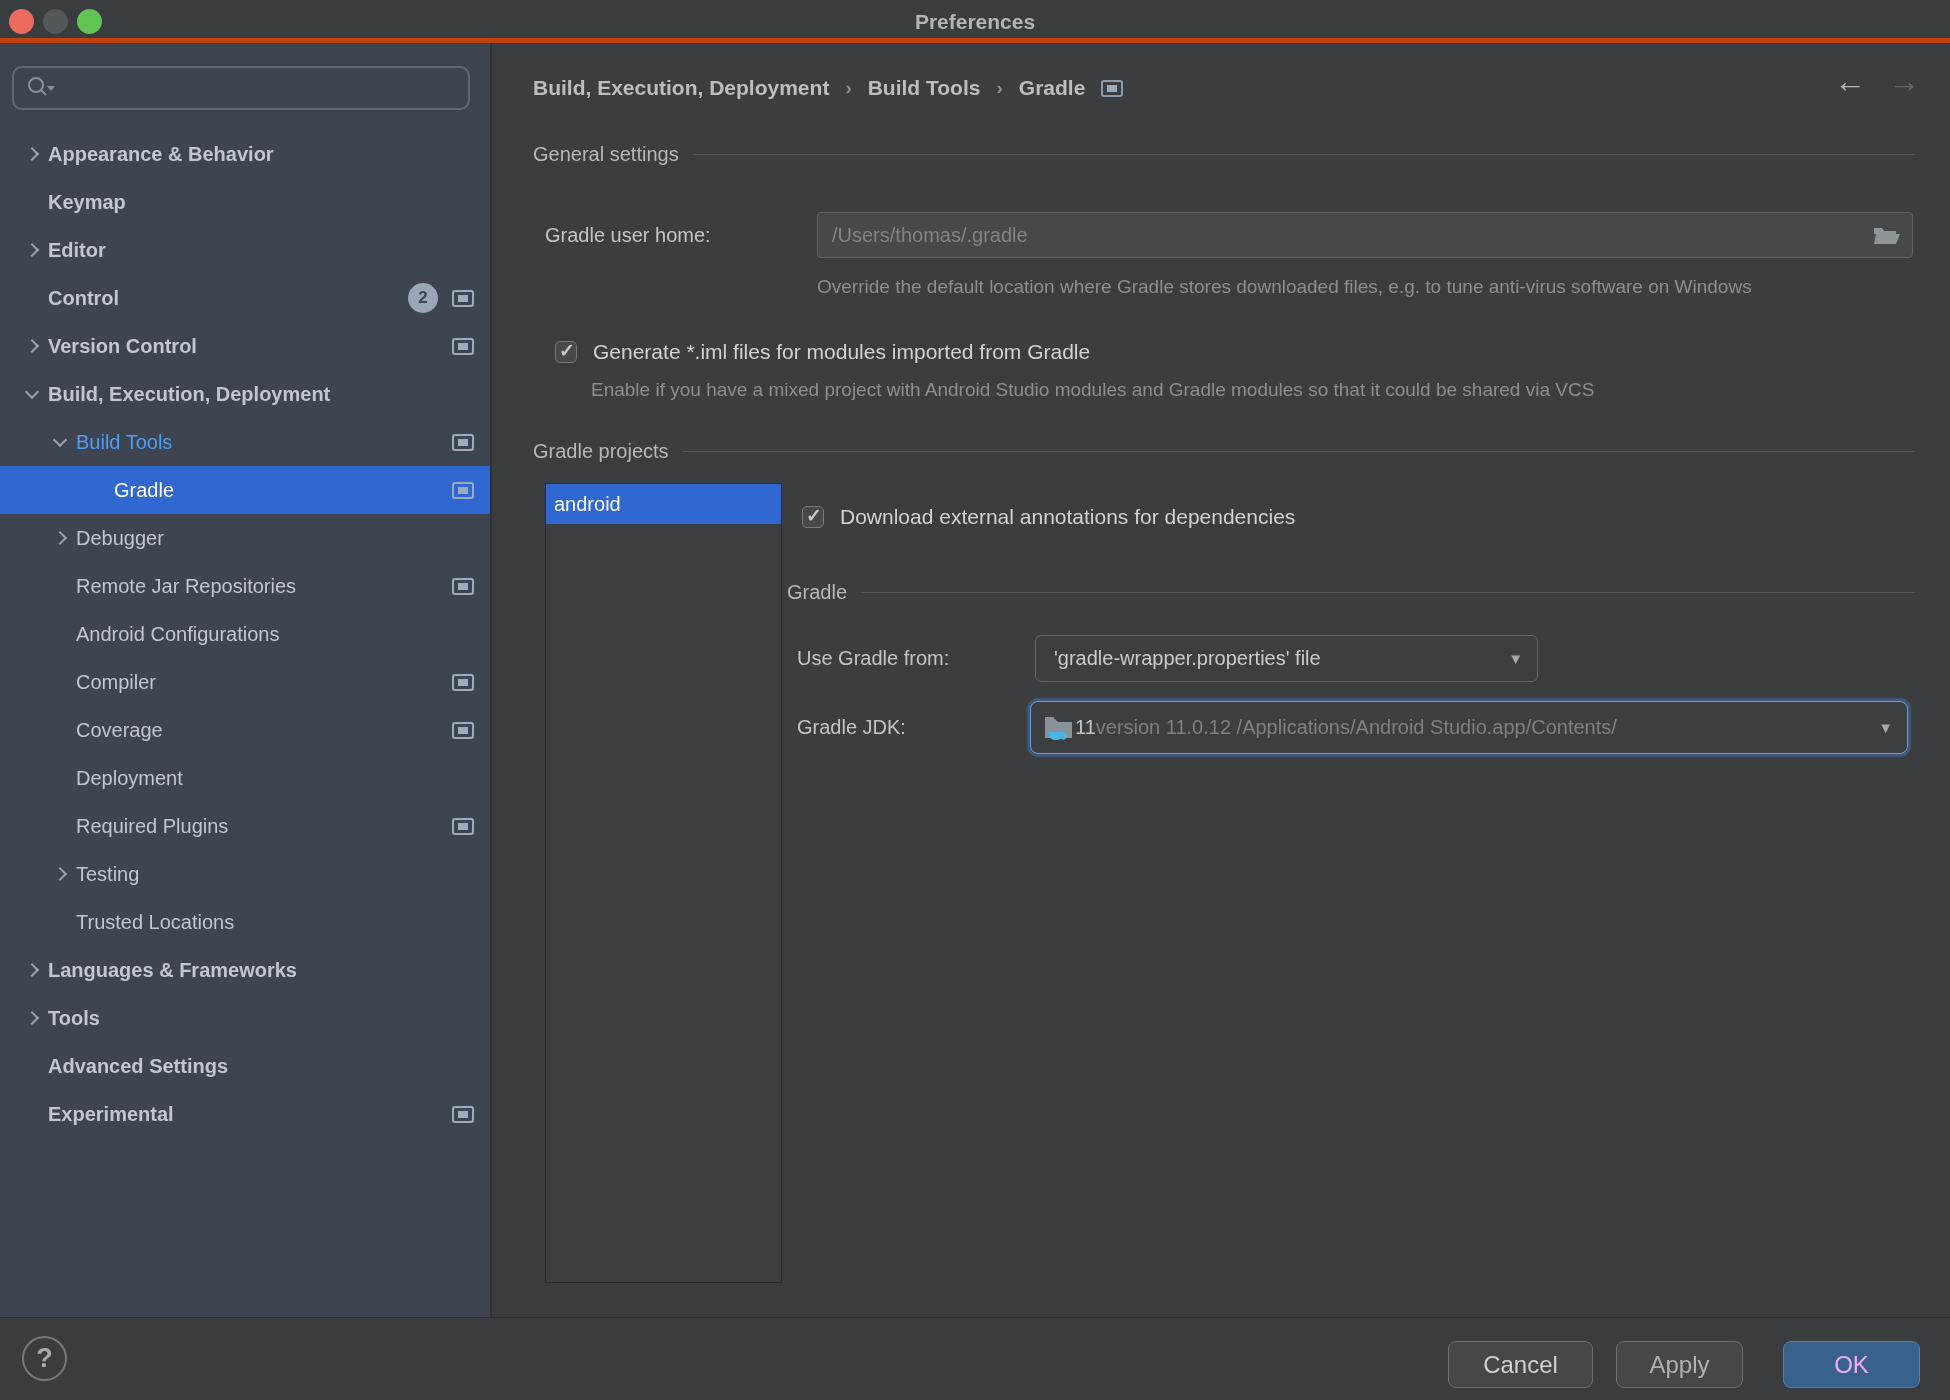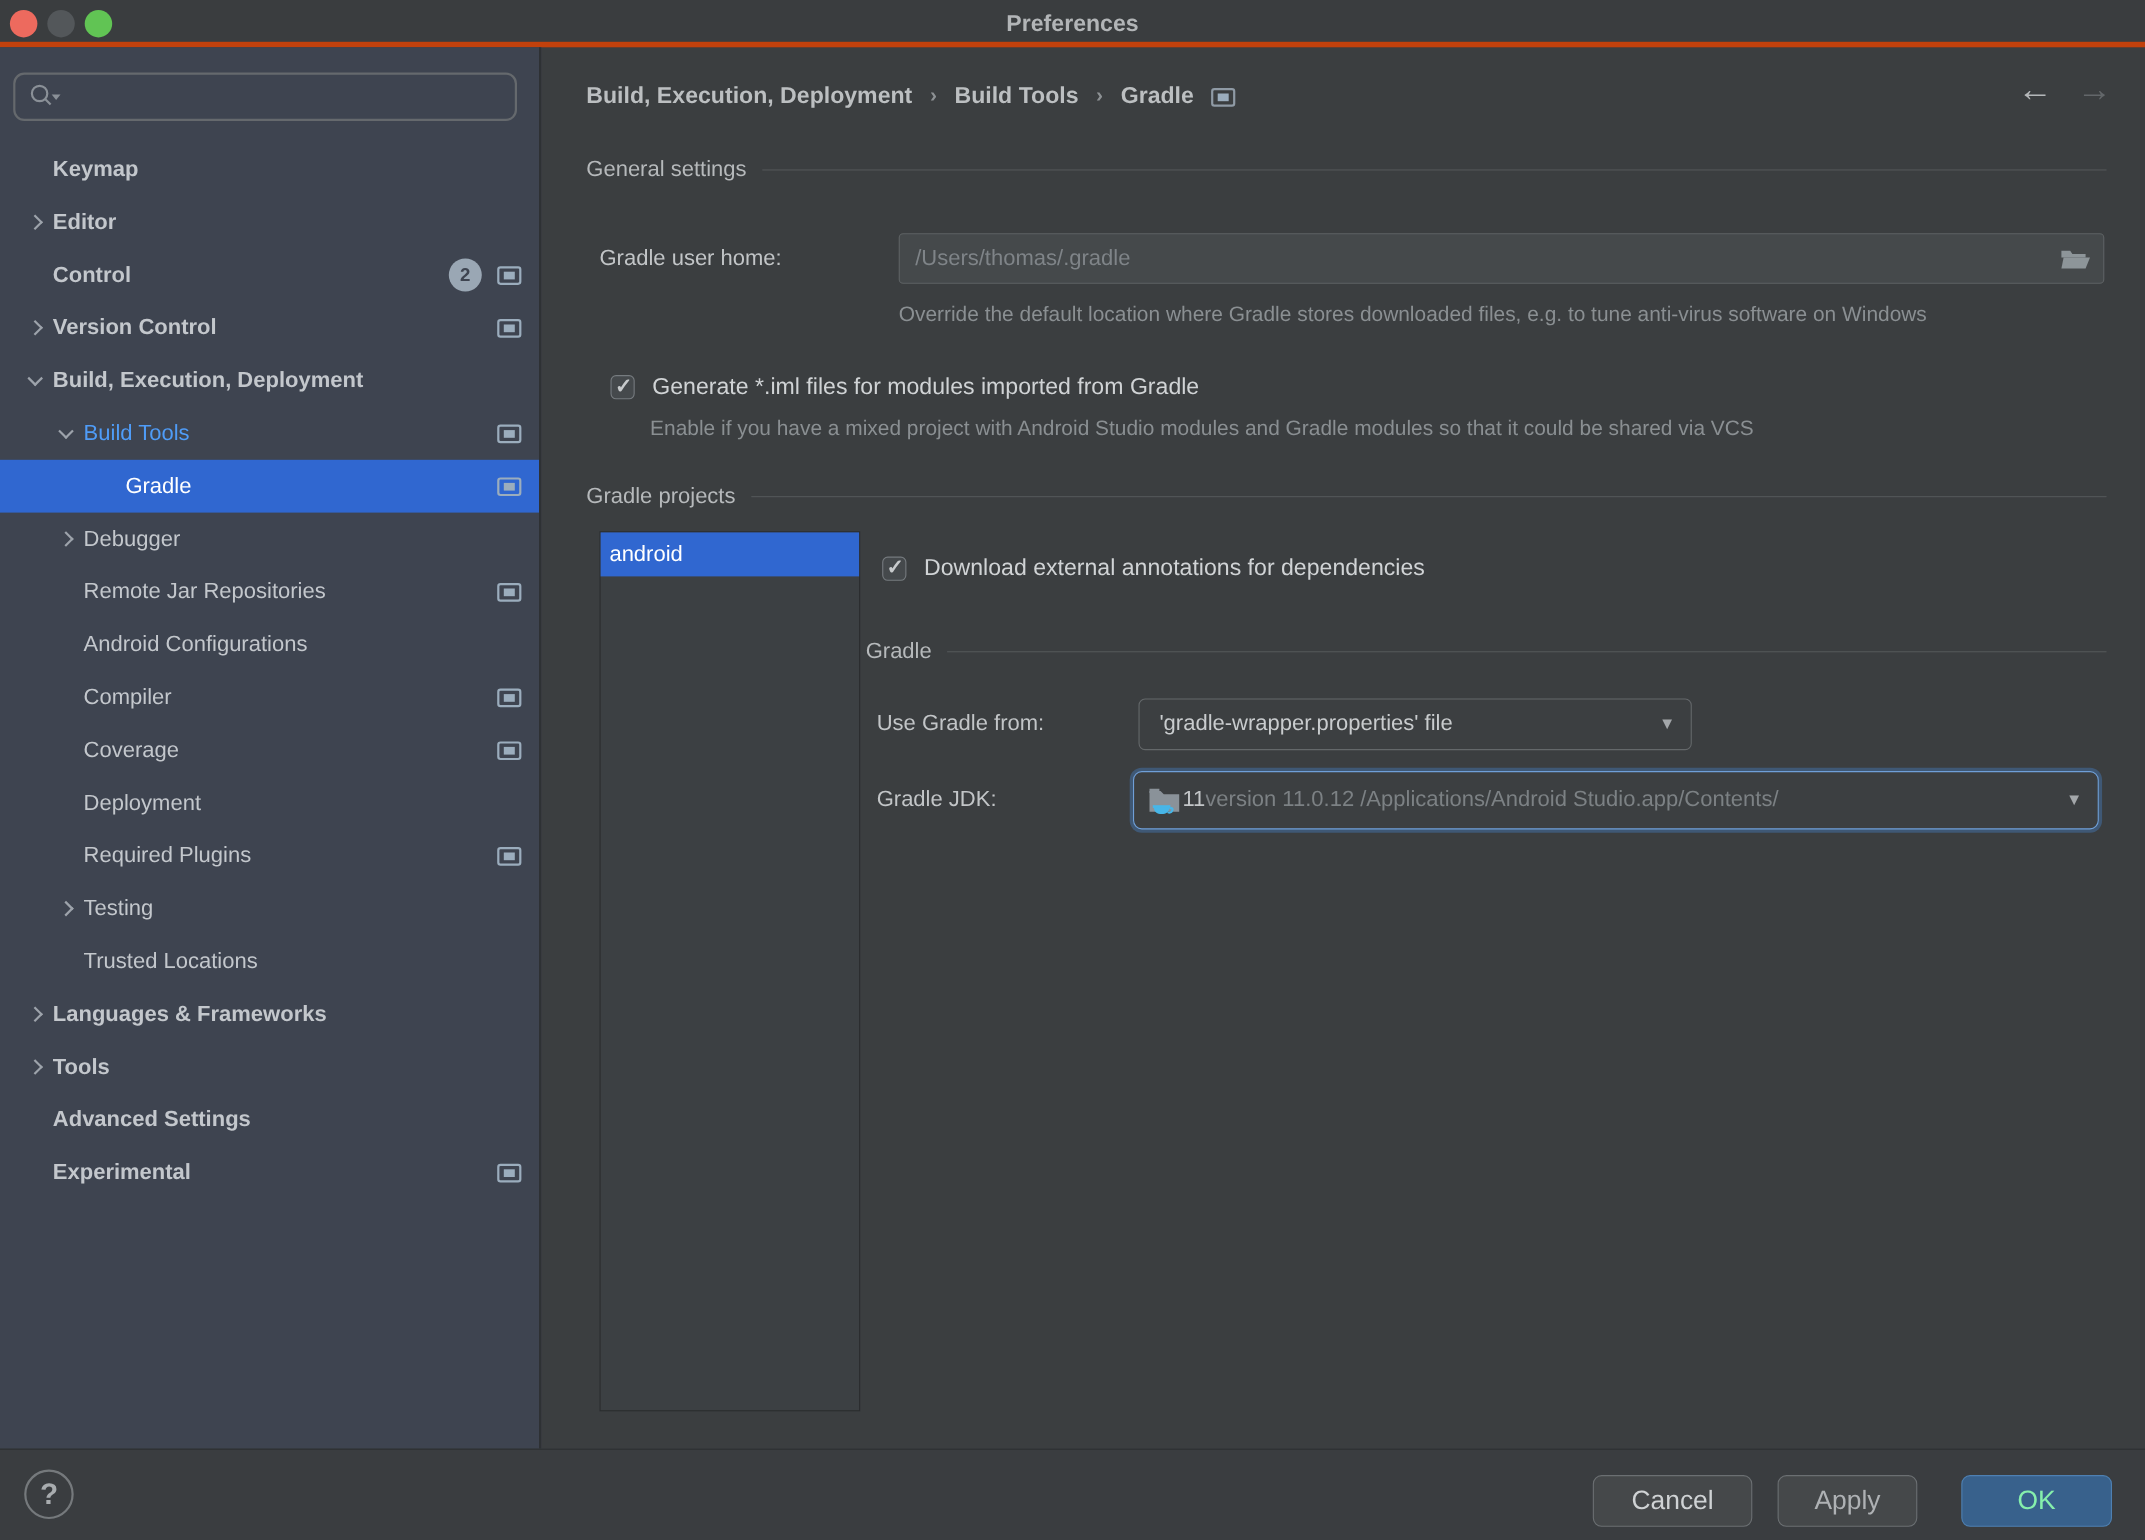--- a/index.html
+++ b/index.html
@@ -95,21 +95,21 @@
     background:#3a3d40; border-top:1px solid #2d3032; }
   .help { position:absolute; left:22px; top:18px; width:45px; height:45px;
     border:2px solid #75797c; border-radius:50%; color:#a8acaf; font-size:27px;
     font-weight:bold; display:flex; align-items:center; justify-content:center; }
   .btn { position:absolute; top:23px; height:47px; border-radius:8px;
     background:#45484a; border:1.5px solid #6b6f72; color:#cfd2d4; font-size:24px;
     display:flex; align-items:center; justify-content:center; }
   .btn.cancel { left:1448px; width:145px; }
   .btn.apply  { left:1616px; width:127px; color:#aeb1b4; }
   .btn.ok { left:1783px; width:137px; background:#38618c; border:1.5px solid #4e80b2;
-    color:#86efac; }
+    color:#f0abfc; }
 
   svg { display:block; }
 </style>
 </head>
 <body>
 
 <div class="titlebar">
   <span class="tl red"></span>
   <span class="tl gray"></span>
   <span class="tl green"></span>
@@ -120,20 +120,25 @@
   <div class="searchbox">
     <span>
       <svg width="30" height="26" viewBox="0 0 30 26">
         <circle cx="10" cy="10" r="7" fill="none" stroke="#8a9097" stroke-width="2"></circle>
         <line x1="15" y1="15" x2="20" y2="20" stroke="#8a9097" stroke-width="2"></line>
         <path d="M21 11 l8 0 l-4 5 z" fill="#8a9097"></path>
       </svg>
     </span>
   </div>
   <div class="tree">
+      <div class="trow b" style="padding-left: 20px;">
+        <span class="chev"></span>
+        <span class="tlabel">Appearance &amp; Behavior</span>
+        <span class="tright"></span>
+      </div>
       <div class="trow b" style="padding-left: 20px;">
         <span class="chev hidden"></span>
         <span class="tlabel">Keymap</span>
         <span class="tright"></span>
       </div>
       <div class="trow b" style="padding-left: 20px;">
         <span class="chev"></span>
         <span class="tlabel">Editor</span>
         <span class="tright"></span>
       </div>

